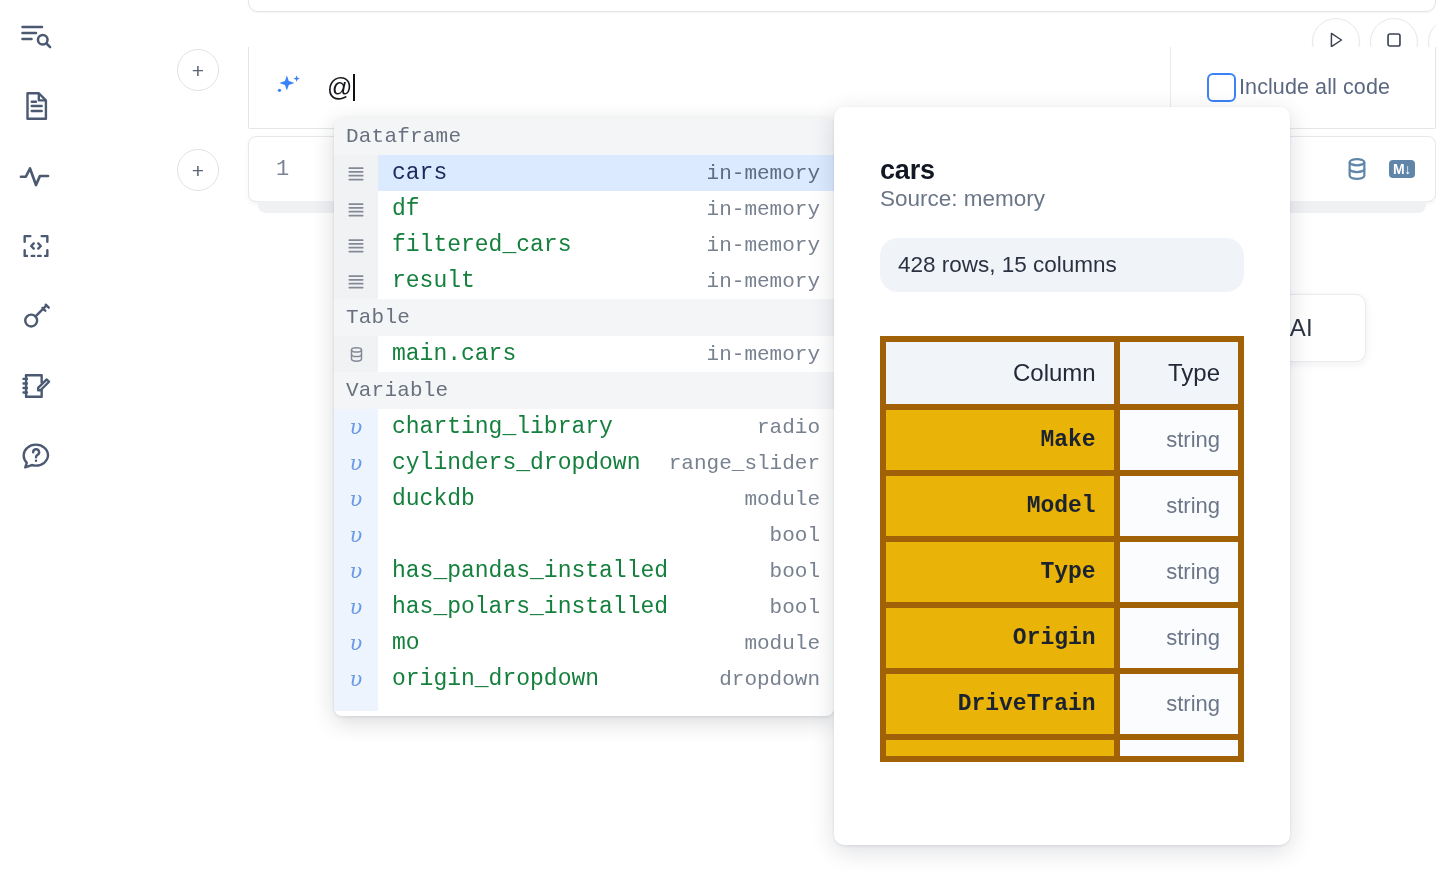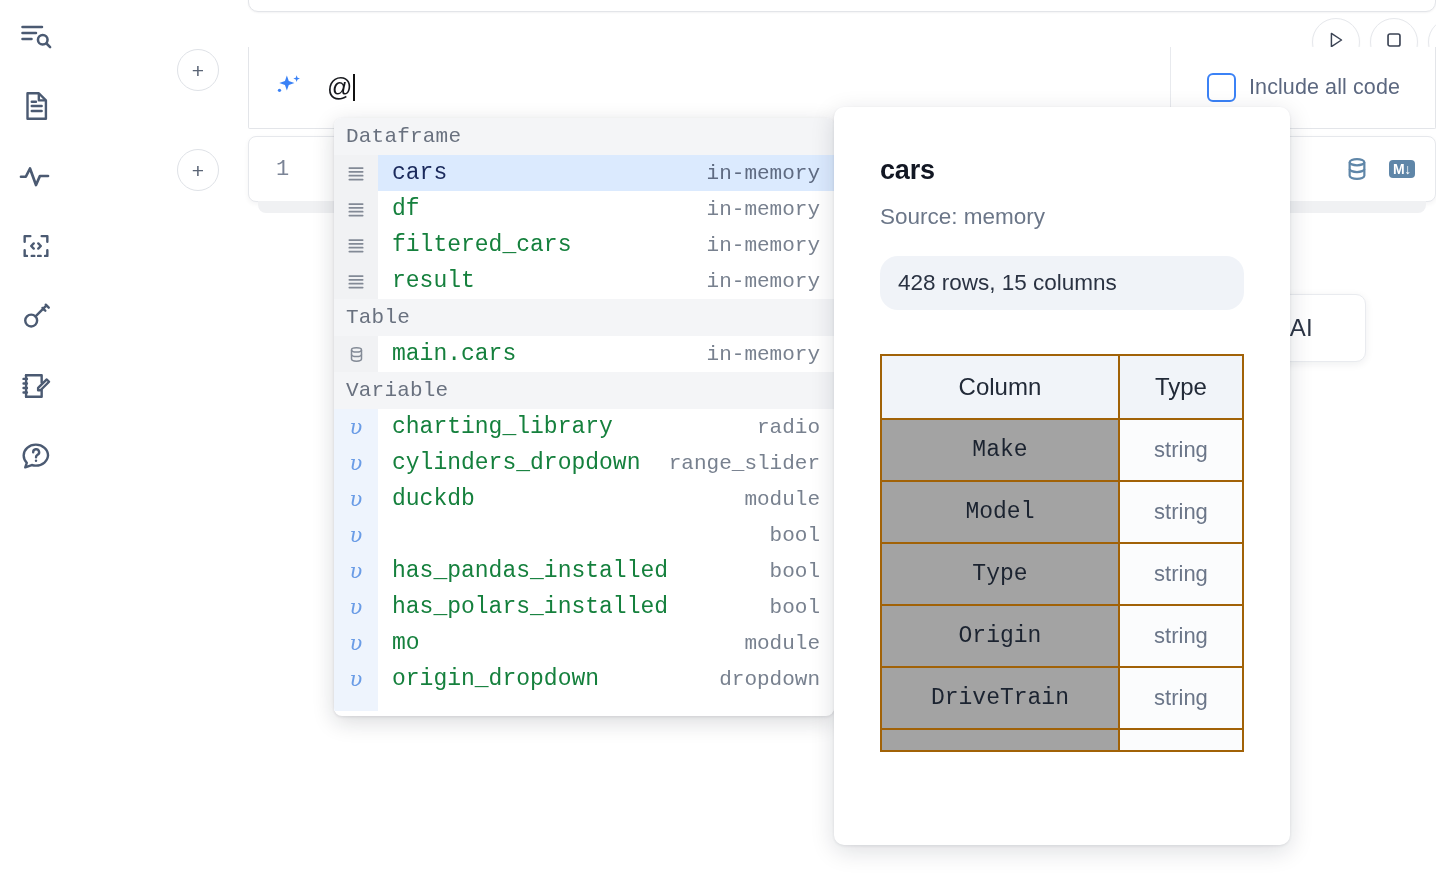--- a/index.html
+++ b/index.html
@@ -57,21 +57,21 @@
     margin-left: 22px; font-family: "Liberation Sans", sans-serif;
     font-size: 25px; color: #16181d; position: relative; white-space: pre;
   }
   .caret {
     display: inline-block; width: 2px; height: 27px; background: #111;
     vertical-align: -5px; margin-left: 1px;
   }
   .ai-right {
     flex: 1; display: flex; align-items: center; padding-left: 36px;
   }
-  .chk-row { display: flex; align-items: center; gap: 13px; cursor: pointer; }
+  .chk-row { display: flex; align-items: center; gap: 3px; cursor: pointer; }
   .chk-box {
     width: 29px; height: 29px; border: 2.2px solid #3b82f6; border-radius: 6px;
     background: #fff;
   }
   .chk-label { font-size: 21.5px; color: #5c6880; letter-spacing: .1px; }
 
   
   .run-grp { position: absolute; top: 18px; left: 1312px; display: flex; gap: 10px; }
   .circ-btn {
     width: 48px; height: 48px; border-radius: 50%; border: 1px solid #e6e8ec;
@@ -148,33 +148,34 @@
   .ac-row.sel .ac-kind { color: #5f6b82; }
 
   
   .doc {
     position: absolute; left: 834px; top: 107px; width: 456px; height: 738px;
     background: #fff; border-radius: 10px;
     box-shadow: 0 6px 24px rgba(16,24,40,.14), 0 1px 3px rgba(16,24,40,.09);
     padding: 48px 46px 0 46px; overflow: hidden;
   }
   .doc-title { font-size: 27px; font-weight: bold; color: #121723; letter-spacing: -.2px; }
-  .doc-src { margin-top: 18px; font-size: 22.5px; color: #6b7688; }
+  .doc-src { margin-top: 0; font-size: 22.5px; color: #6b7688; }
   .doc-chip {
     margin-top: 26px; background: #f0f3f8; border-radius: 18px;
     padding: 14px 18px; font-size: 22.5px; color: #2a3242;
   }
   .doc-table { margin-top: 44px; width: 100%; border-collapse: collapse; }
   .doc-table th, .doc-table td {
-    border: 2px solid #a16207; text-align: center; padding: 17px 18px;
+    border: 6px solid #a16207; text-align: right; padding: 17px 18px;
   }
   .doc-table th { background: #f1f4f9; font-weight: normal; font-size: 24px; color: #222a38; }
   .doc-table td.col {
     font-family: "Liberation Mono", monospace; font-size: 23px; color: #1b2330;
-    background: #a3a3a3;
+    background: #eab308;
+    font-weight: bold;
   }
   .doc-table td.typ { font-size: 22px; color: #6b7689; background: #fbfcfd; }
   .doc-table tr.clip td { height: 22px; padding: 0; }
 </style>
 </head>
 <body>
 
 <div class="root">
 
   <div class="rail">

